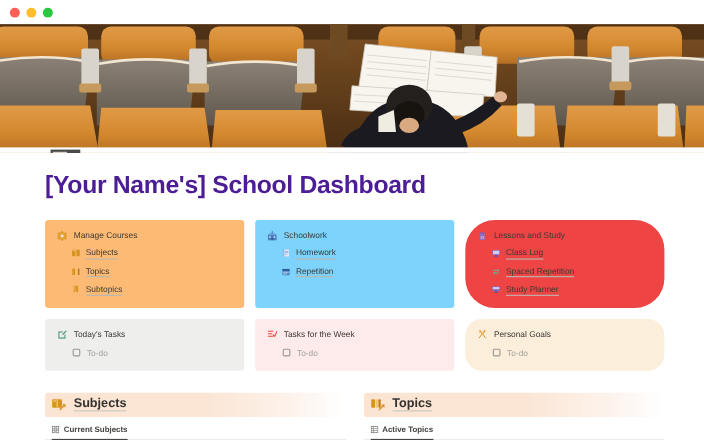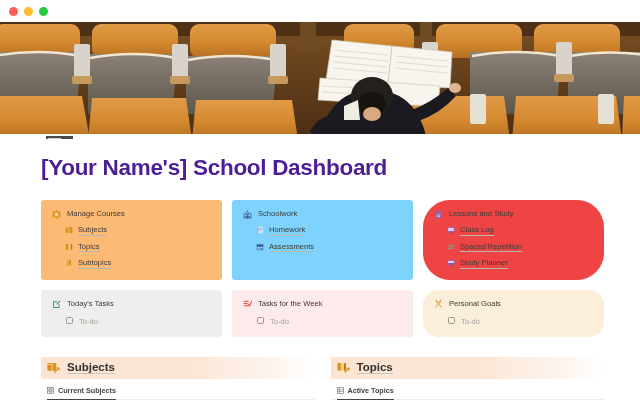--- a/index.html
+++ b/index.html
@@ -358,21 +358,21 @@
               <rect x="1.5" y="3" width="13" height="11.5" rx="1.2" fill="#4a7fc1"></rect>
               <rect x="1.5" y="3" width="13" height="3.4" fill="#2f5c97"></rect>
               <g fill="#e5eefa">
                   <rect x="3.4" y="8" width="2.2" height="2"></rect>
                   <rect x="6.9" y="8" width="2.2" height="2"></rect>
                   <rect x="10.4" y="8" width="2.2" height="2"></rect>
                   <rect x="3.4" y="11" width="2.2" height="2"></rect>
                   <rect x="6.9" y="11" width="2.2" height="2"></rect>
                 </g>
             </svg>
-            <span class="lbl">Assessments</span>
+            <span class="lbl">Repetition</span>
           </div>
         </div>
 
         <div class="card purple">
           <div class="card-head">
             <svg class="ic" width="9" height="9" viewBox="0 0 16 16">
               <path d="M4 4.5q0-3 4-3t4 3v10H4z" fill="#8a6fc0"></path>
               <path d="M6 4.2q0-1.6 2-1.6t2 1.6" fill="none" stroke="#6d52a3" stroke-width="1.1"></path>
               <rect x="5.2" y="8.5" width="5.6" height="4" rx="0.8" fill="#c3b2e2"></rect>
               <rect x="6.8" y="9.8" width="2.4" height="1" fill="#6d52a3"></rect>

